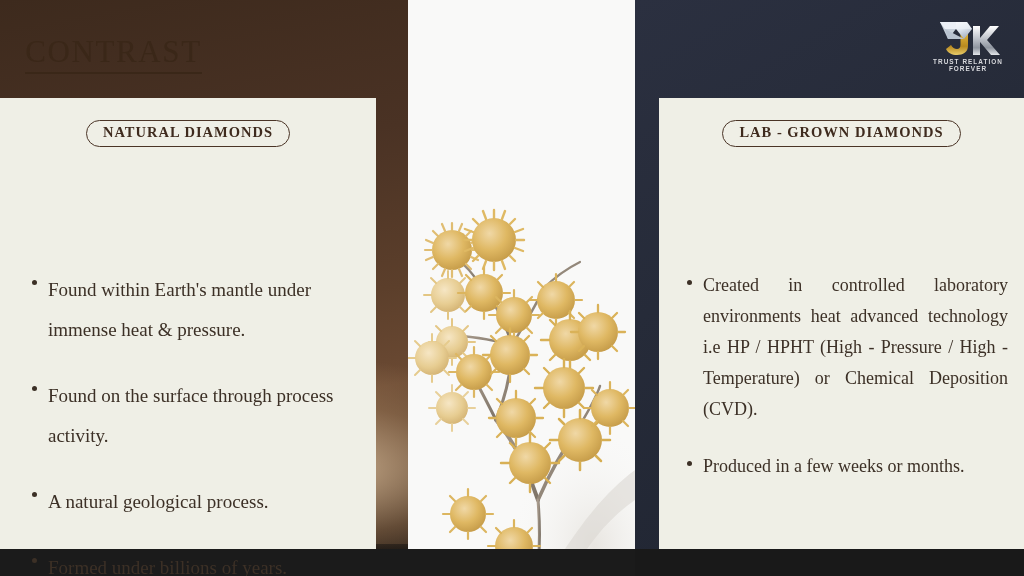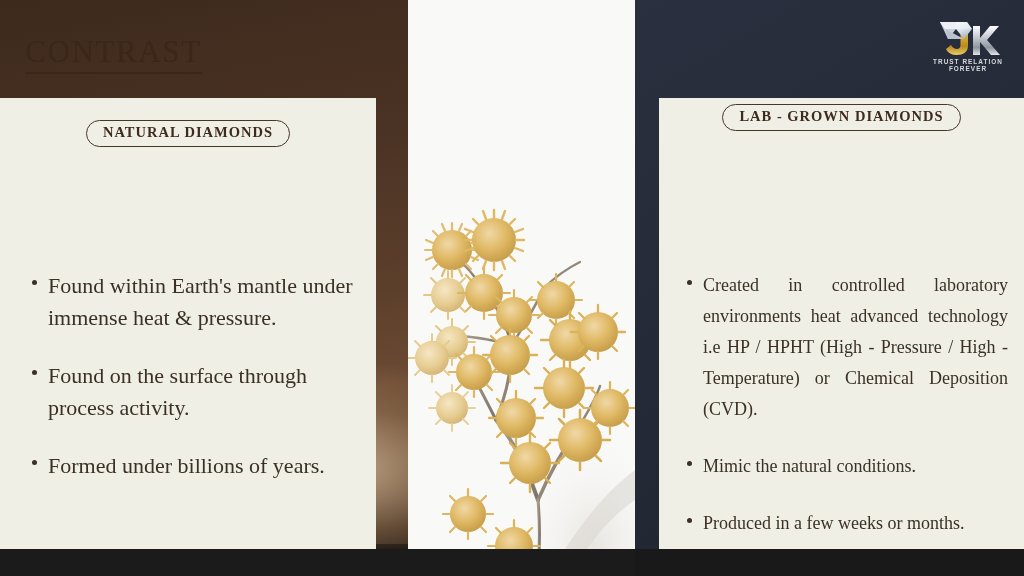--- a/index.html
+++ b/index.html
@@ -121,22 +121,22 @@
     position: absolute;
     left: 4px;
     top: 10px;
     width: 5px; height: 5px;
     border-radius: 50%;
     background: #3c3026;
   }
 
   .left-list { position: absolute; left: 28px; top: 172px; width: 330px; }
   .left-list li {
-    font-size: 22px;
-    line-height: 32px;
+    font-size: 19px;
+    line-height: 40px;
     margin-bottom: 26px;
   }
   .left-list li:last-child { margin-bottom: 0; }
 
   .right-list { position: absolute; left: 24px; top: 172px; width: 325px; }
   .right-list li {
     font-size: 18px;
     line-height: 31px;
     margin-bottom: 26px;
     text-align: justify;
@@ -541,31 +541,31 @@
     <div>IN ORIGIN</div>
   </div>
 
   <div class="panel panel-left">
     <div class="pill-wrap" style="margin-top:22px;">
       <span class="pill">NATURAL DIAMONDS</span>
     </div>
     <ul class="bullets left-list">
       <li>Found within Earth's mantle under immense heat &amp; pressure.</li>
       <li>Found on the surface through process activity.</li>
+      <li>A natural geological process.</li>
       <li>Formed under billions of years.</li>
     </ul>
   </div>
 
   <div class="panel panel-right">
-    <div class="pill-wrap" style="margin-top:6px;">
+    <div class="pill-wrap" style="margin-top:22px;">
       <span class="pill">LAB - GROWN DIAMONDS</span>
     </div>
     <ul class="bullets right-list">
       <li>Created in controlled laboratory environments heat advanced technology i.e HP / HPHT (High - Pressure / High - Temperature) or Chemical Deposition (CVD).</li>
-      <li class="no-justify">Mimic the natural conditions.</li>
       <li class="no-justify">Produced in a few weeks or months.</li>
     </ul>
   </div>
 
   <div class="logo">
     <div class="logo-mark">
       <svg width="104" height="36" viewBox="0 0 104 36">
         <defs>
           <linearGradient id="goldg" x1="0" y1="0" x2="0" y2="1">
             <stop offset="0%" stop-color="#f6e08a"></stop>

